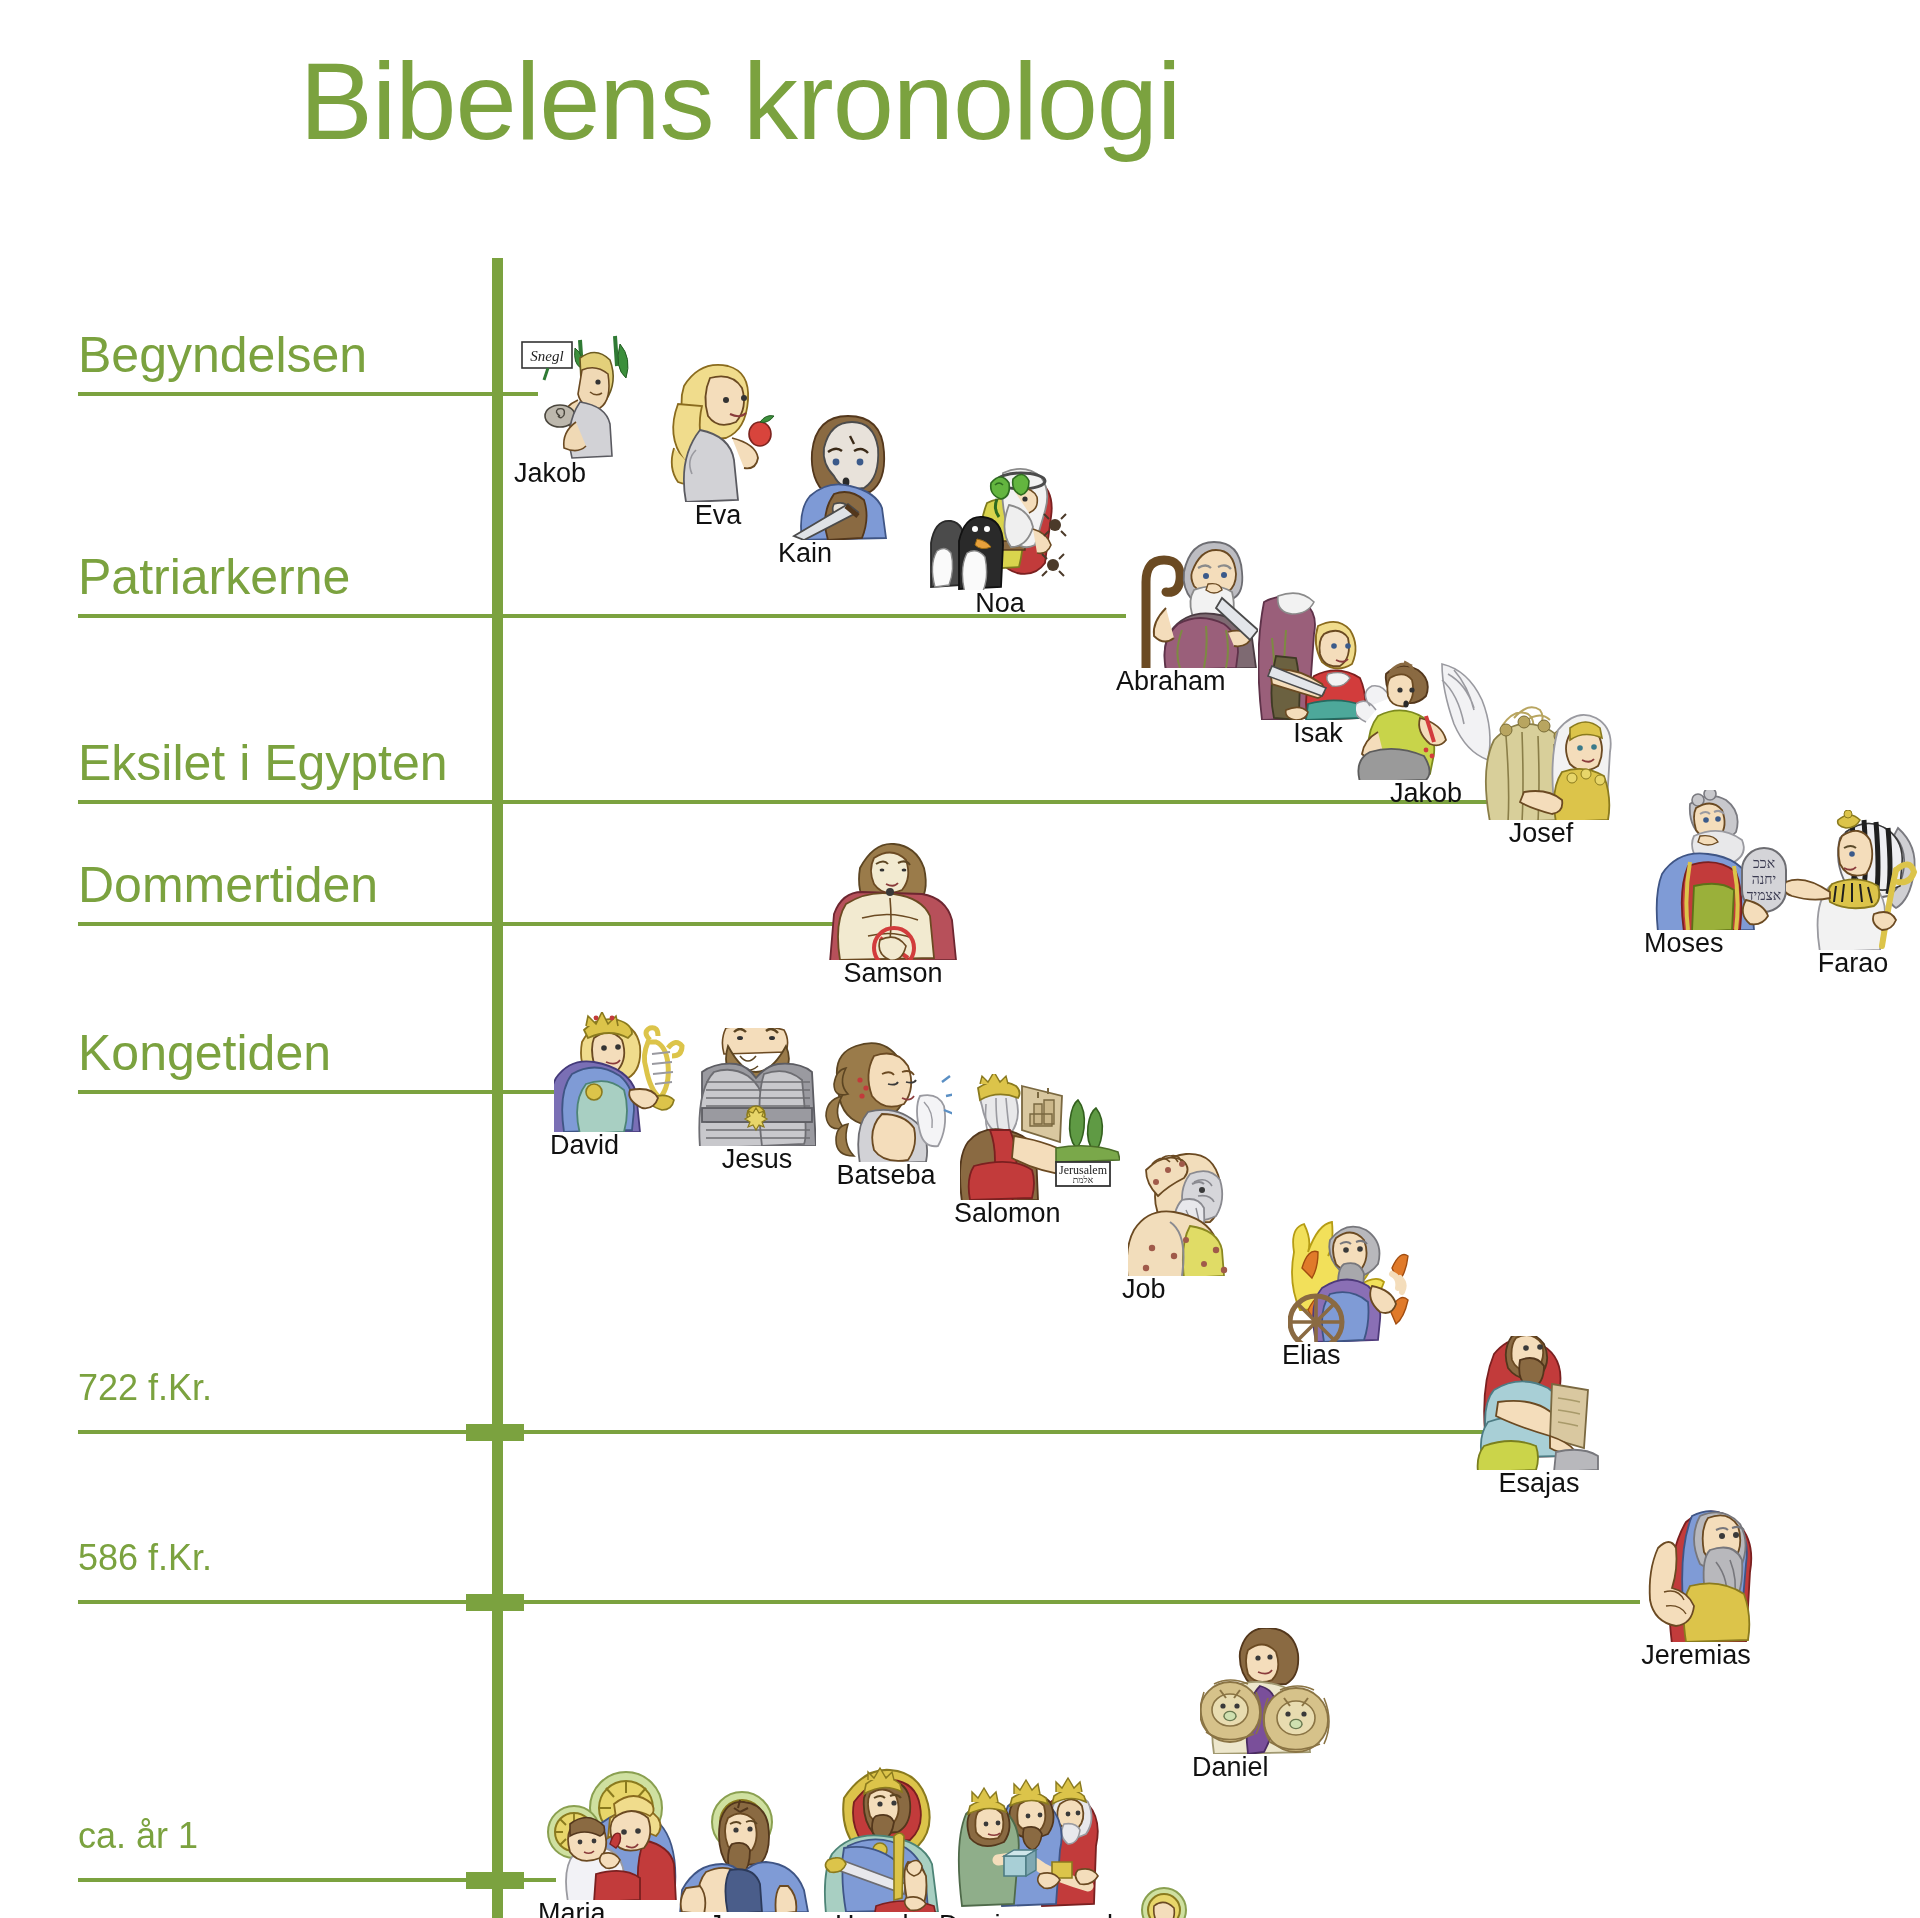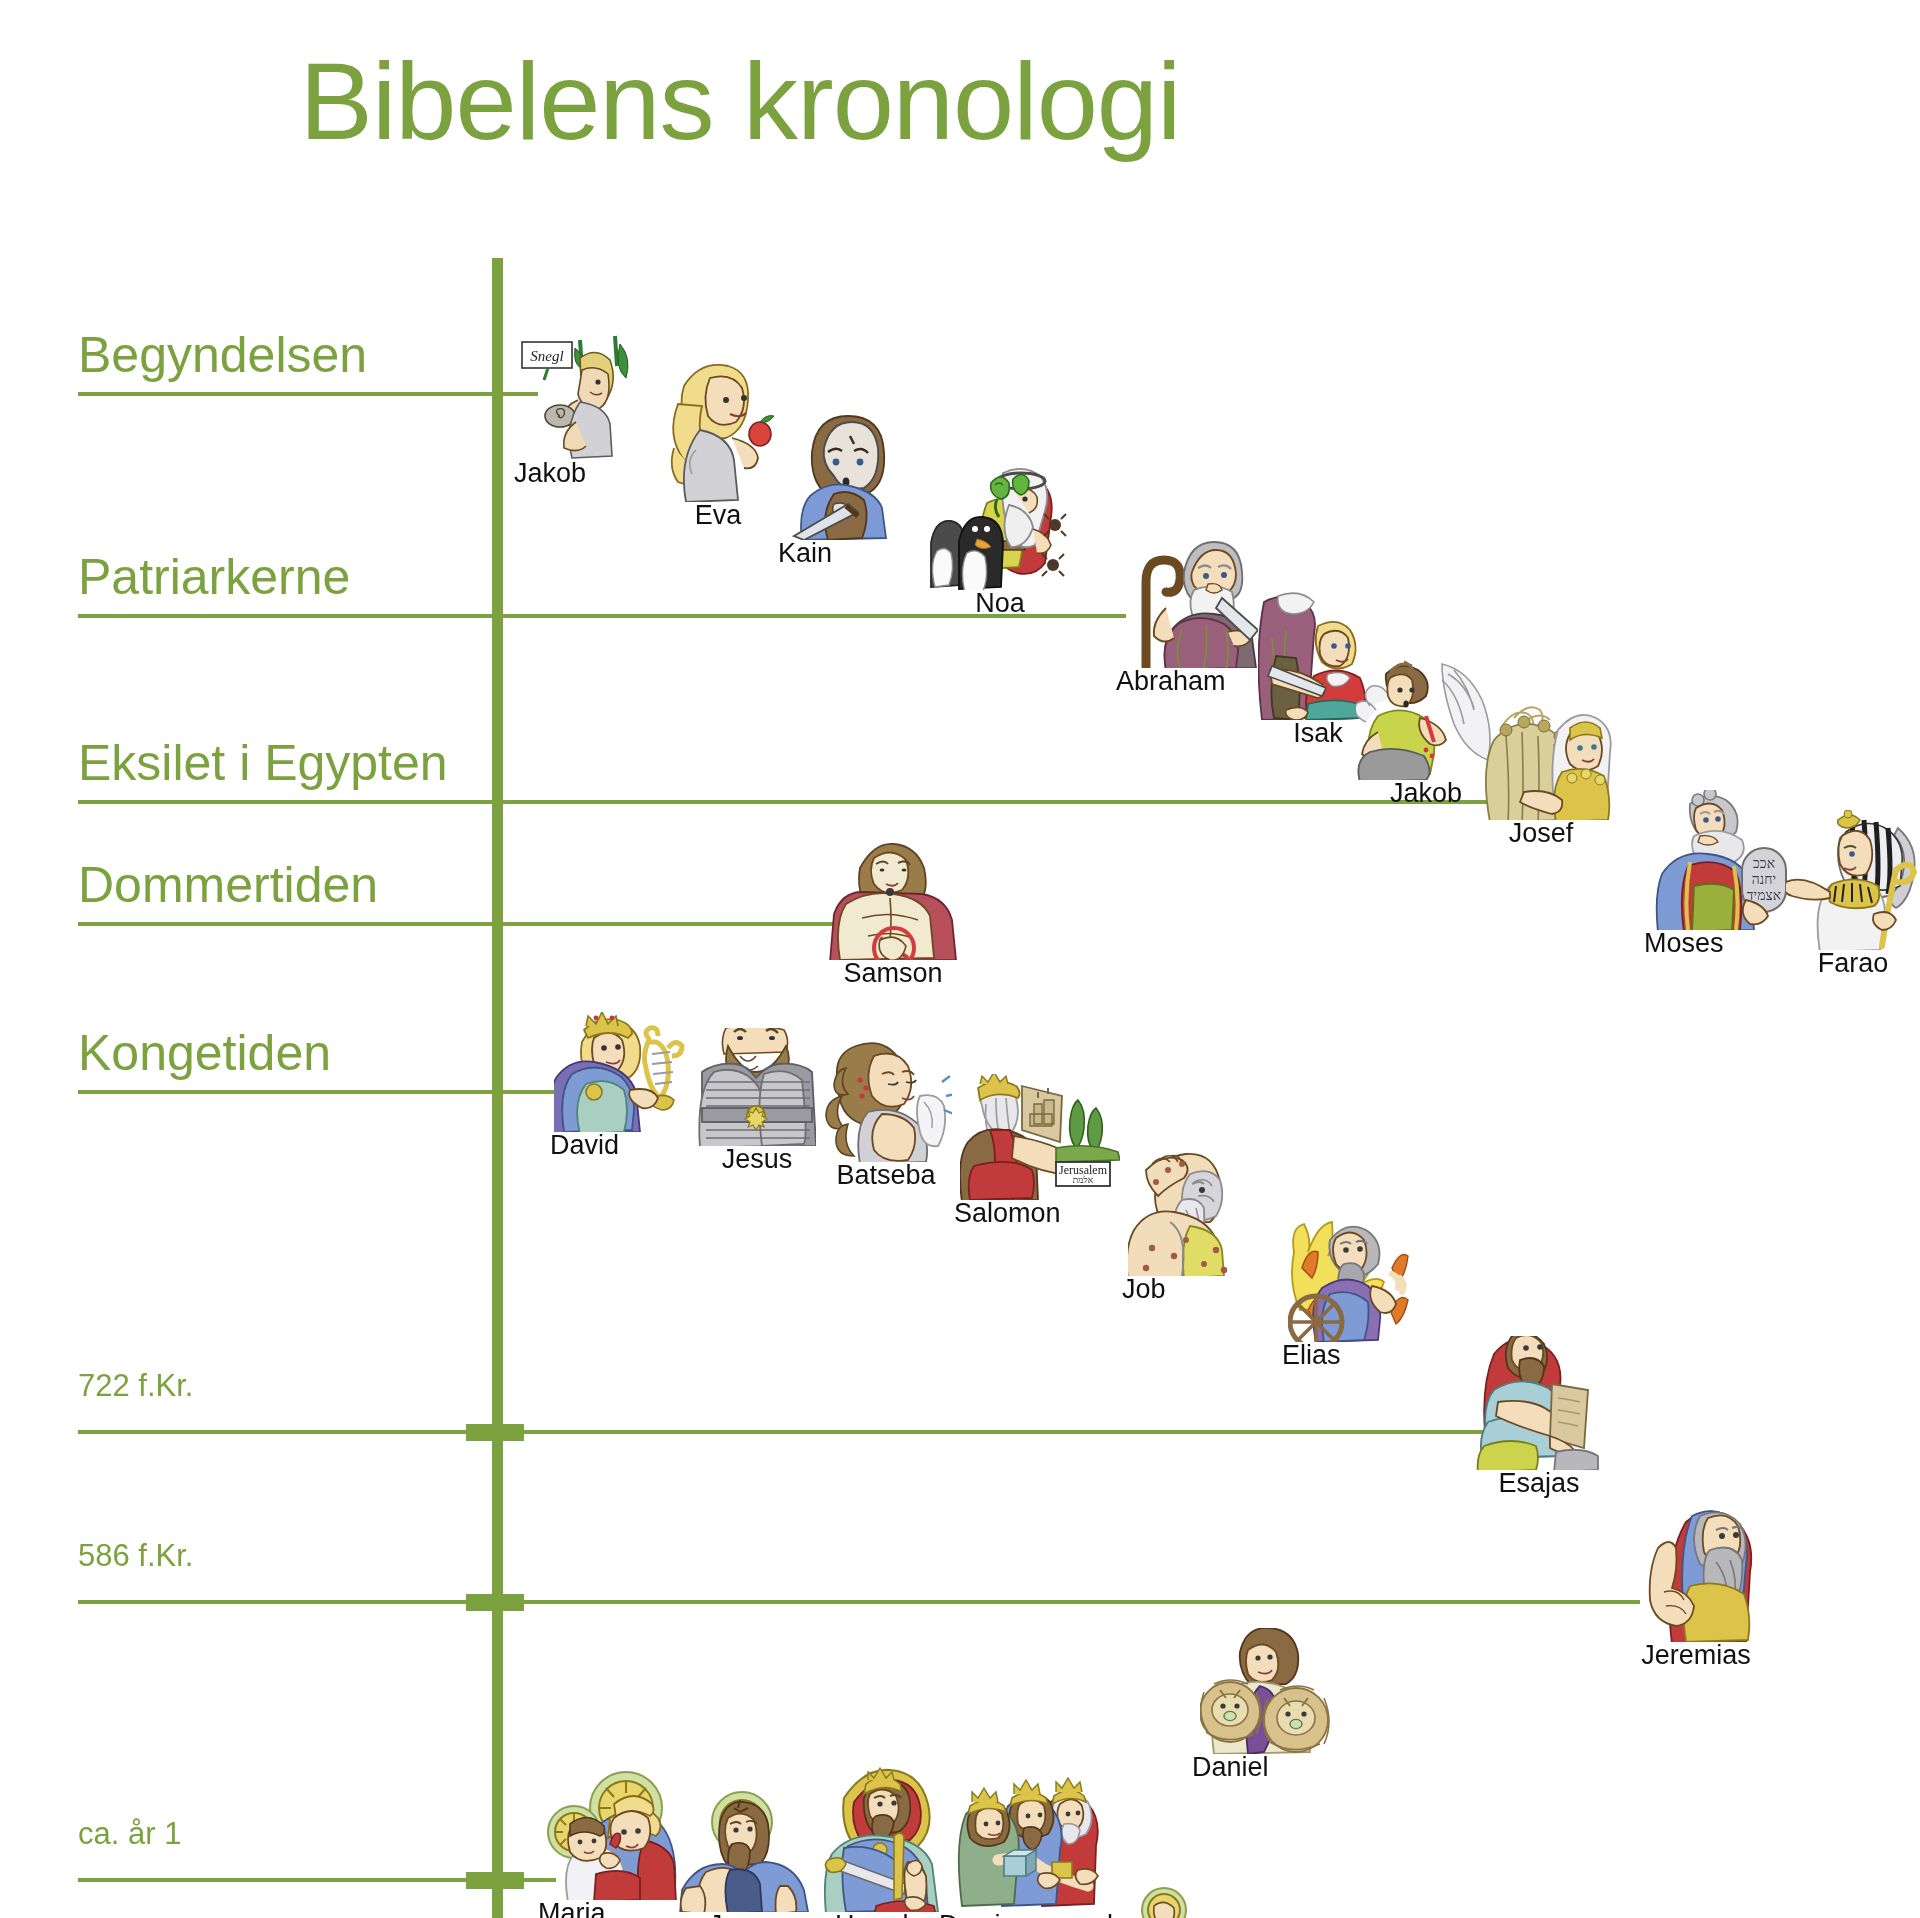--- a/index.html
+++ b/index.html
@@ -18,21 +18,21 @@
     background:#7ba23f;
   }
   .era-rule{position:absolute;height:4px;background:#7ba23f;}
   .era-tick{position:absolute;height:17px;width:58px;background:#7ba23f;}
 
   
   .era-label{
     position:absolute;color:#7ba23f;white-space:nowrap;line-height:1.02;
   }
   .era-label .era-name{font-size:50px;display:block;}
-  .era-label .era-date{font-size:31px;display:block;margin-top:2px;}
+  .era-label .era-date{font-size:36px;display:block;margin-top:2px;}
 
   
   .figure{position:absolute;}
   .fig-art{position:relative;display:block;}
   .fig-art svg{display:block;}
   .fig-name{
     font-size:27px;color:#111;white-space:nowrap;position:absolute;
     left:0;top:100%;margin-top:-2px;
   }
   .fig-name.ctr{left:50%;transform:translateX(-50%);}

